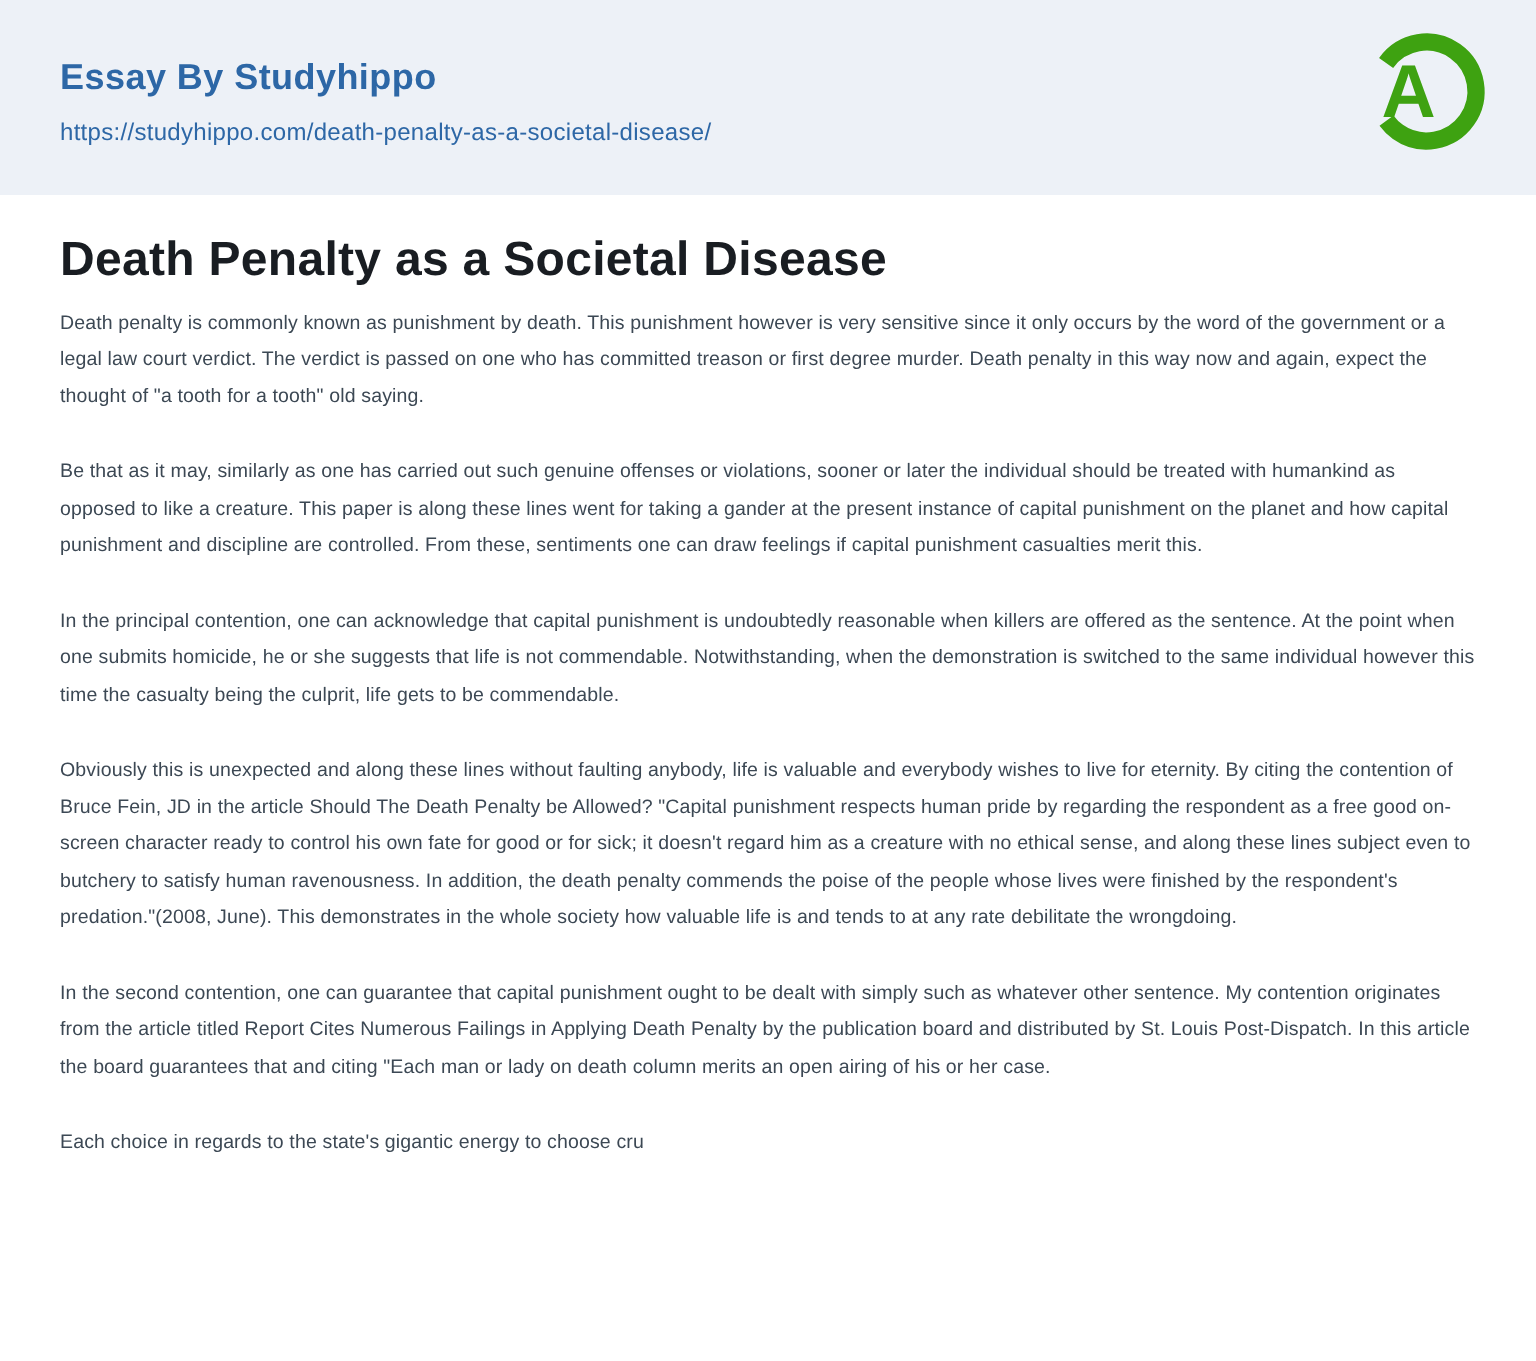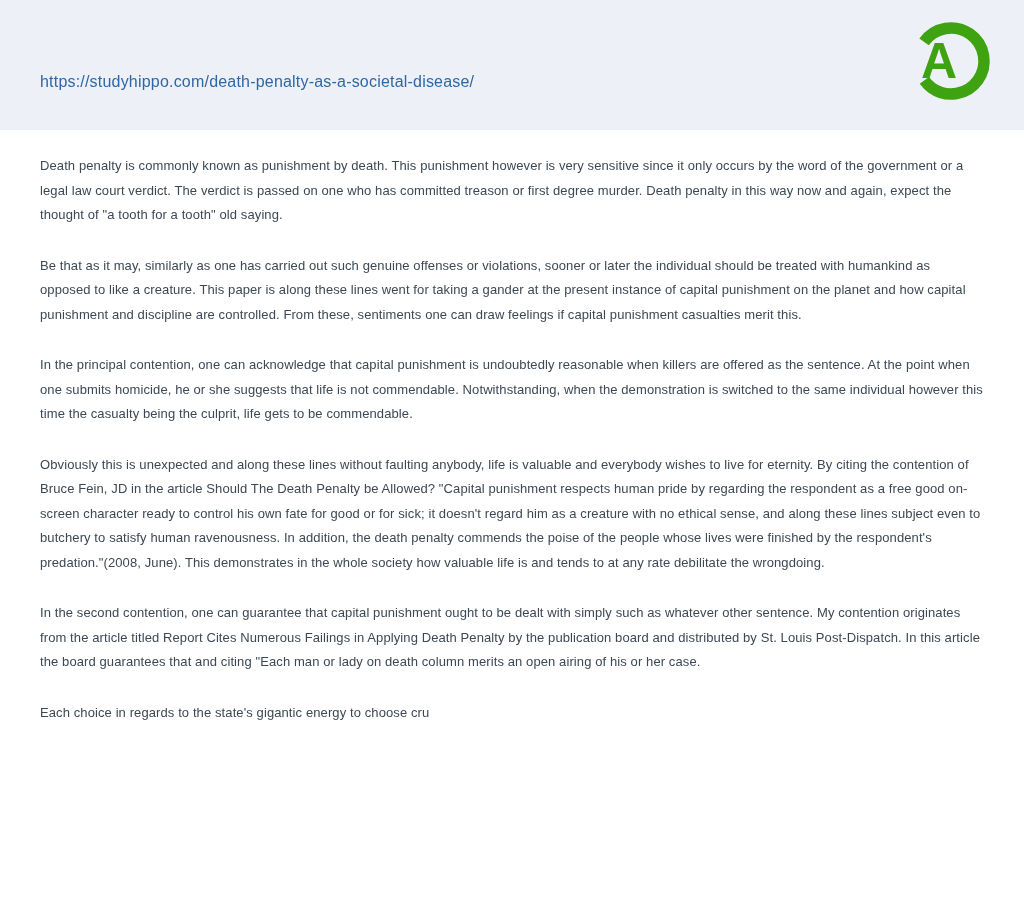--- a/index.html
+++ b/index.html
@@ -28,21 +28,21 @@
   .site-title {
     display: block;
     color: var(--link-blue);
     font-size: 24px;
     font-weight: bold;
     letter-spacing: 0.3px;
     line-height: 1;
   }
   .site-url {
     display: inline-block;
-    margin-top: 33px;
+    margin-top: 16px;
     color: var(--link-blue);
     font-size: 16px;
     text-decoration: none;
     letter-spacing: 0.2px;
     cursor: pointer;
   }
   .logo {
     position: absolute;
     top: 19px;
     right: 31px;
@@ -66,27 +66,29 @@
     color: var(--body-color);
     font-size: 13px;
     line-height: 24.5px;
     letter-spacing: 0.1px;
   }
 </style>
 </head>
 <body>
 
 <div class="header">
+  <span class="site-title">Essay By Studyhippo</span>
   <a class="site-url">https://studyhippo.com/death-penalty-as-a-societal-disease/</a>
   <svg class="logo" viewBox="0 0 84 84" aria-hidden="true">
     <circle cx="42" cy="42" r="33" fill="none" stroke="var(--logo-green)" stroke-width="11.5" stroke-dasharray="166 42" transform="rotate(-144.7 42 42)"></circle>
     <text x="30" y="59" text-anchor="middle" font-family="Liberation Sans, sans-serif" font-size="50" font-weight="bold" fill="var(--logo-green)">A</text>
   </svg>
 </div>
 
 <div class="content">
+  <h1 class="essay-title">Death Penalty as a Societal Disease</h1>
   <p class="essay-paragraph">Death penalty is commonly known as punishment by death. This punishment however is very sensitive since it only occurs by the word of the government or a legal law court verdict. The verdict is passed on one who has committed treason or first degree murder. Death penalty in this way now and again, expect the thought of "a tooth for a tooth" old saying.</p>
   <p class="essay-paragraph">Be that as it may, similarly as one has carried out such genuine offenses or violations, sooner or later the individual should be treated with humankind as opposed to like a creature. This paper is along these lines went for taking a gander at the present instance of capital punishment on the planet and how capital punishment and discipline are controlled. From these, sentiments one can draw feelings if capital punishment casualties merit this.</p>
   <p class="essay-paragraph">In the principal contention, one can acknowledge that capital punishment is undoubtedly reasonable when killers are offered as the sentence. At the point when one submits homicide, he or she suggests that life is not commendable. Notwithstanding, when the demonstration is switched to the same individual however this time the casualty being the culprit, life gets to be commendable.</p>
   <p class="essay-paragraph">Obviously this is unexpected and along these lines without faulting anybody, life is valuable and everybody wishes to live for eternity. By citing the contention of Bruce Fein, JD in the article Should The Death Penalty be Allowed? "Capital punishment respects human pride by regarding the respondent as a free good on-screen character ready to control his own fate for good or for sick; it doesn't regard him as a creature with no ethical sense, and along these lines subject even to butchery to satisfy human ravenousness. In addition, the death penalty commends the poise of the people whose lives were finished by the respondent's predation."(2008, June). This demonstrates in the whole society how valuable life is and tends to at any rate debilitate the wrongdoing.</p>
   <p class="essay-paragraph">In the second contention, one can guarantee that capital punishment ought to be dealt with simply such as whatever other sentence. My contention originates from the article titled Report Cites Numerous Failings in Applying Death Penalty by the publication board and distributed by St. Louis Post-Dispatch. In this article the board guarantees that and citing "Each man or lady on death column merits an open airing of his or her case.</p>
   <p class="essay-paragraph">Each choice in regards to the state's gigantic energy to choose cru</p>
 </div>
 
 </body></html>

